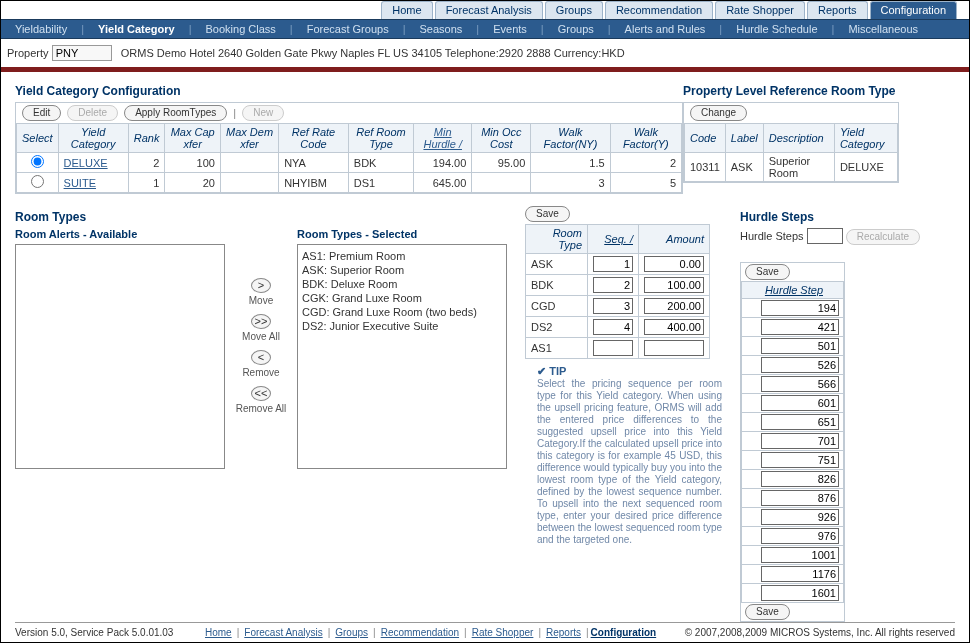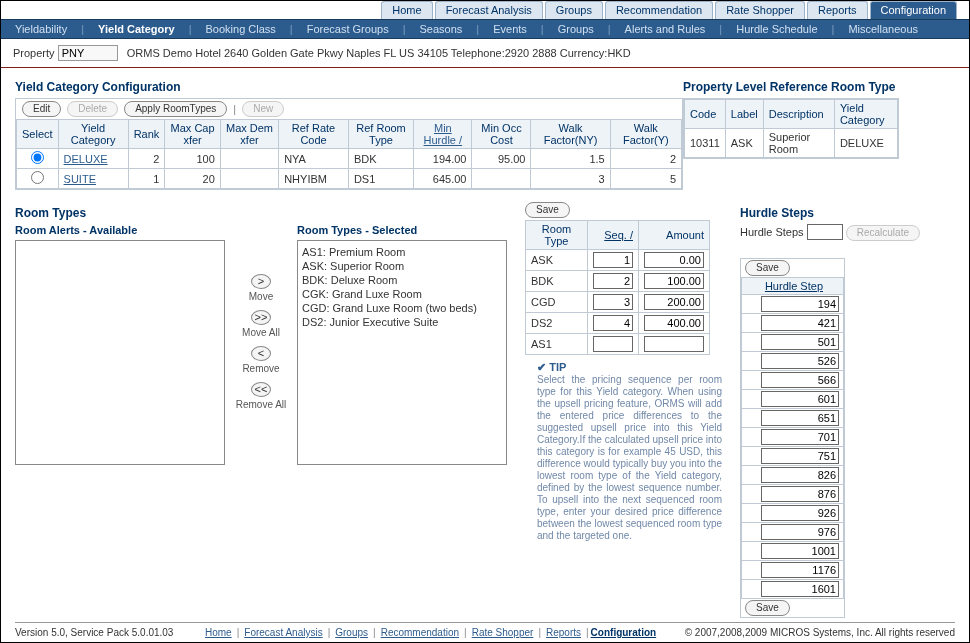--- a/index.html
+++ b/index.html
@@ -10,40 +10,40 @@
 .top-tab { background: #dce6f0; color: #003366; padding: 2px 10px; border: 1px solid #9db3c9; border-bottom: none; border-radius: 3px 3px 0 0; cursor: pointer; }
 .top-tab.active { background: #2c5b8e; color: #fff; }
 
 
 .sub-nav { display: flex; background: #2c5b8e; color: #fff; padding: 3px 10px; gap: 6px; align-items: center; border-top: 1px solid #1a3a5c; border-bottom: 1px solid #1a3a5c; }
 .sub-nav span { color: #d0e0f0; cursor: pointer; padding: 0 4px; }
 .sub-nav span.active { color: #fff; font-weight: bold; }
 .sub-nav .sep { color: #7a9cc0; cursor: default; }
 
 
-.prop-row { padding: 6px 12px; border-bottom: 1px solid #7f1d1d; color: #333; }
+.prop-row { padding: 6px 6px; border-bottom: 5px solid #7f1d1d; color: #333; }
 .prop-row input { width: 60px; border: 1px solid #999; padding: 1px 3px; font-size: 11px; background: #f8f8f8; }
 
 
 .section-title { color: #003366; font-weight: bold; font-size: 12px; padding: 4px 0; }
 
 
 .page-body { padding: 8px 14px; }
 
 
 .btn { display: inline-block; border: 1px solid #888; border-radius: 9px; padding: 0px 10px; background: #f5f5f5; cursor: pointer; font-size: 10px; line-height: 14px; }
 .btn.disabled { color: #aaa; border-color: #ccc; cursor: default; }
 
 
 .toolbar { padding: 2px 6px; display: flex; gap: 6px; align-items: center; }
 .toolbar .sep { color: #888; }
 
 
 table { border-collapse: collapse; }
-th { background: #eef3f8; border: 1px solid #c0cad4; padding: 2px 5px; font-weight: normal; color: #003366; text-align: center; }
+th { background: #eef3f8; border: 1px solid #c0cad4; padding: 2px 5px; font-weight: normal; color: #003366; text-align: center; font-style: italic; }
 th a { color: #003366; text-decoration: underline; cursor: pointer; }
 td { border: 1px solid #c0cad4; padding: 2px 5px; }
 .yc-table td { text-align: right; }
 .yc-table td.left { text-align: left; }
 .yc-table td.center { text-align: center; }
 .yc-table a { color: #2c5b8e; text-decoration: underline; }
 
 
 .ref-table th { text-align: left; }
 .ref-table td { text-align: left; }
@@ -174,20 +174,23 @@
                 <td>3</td>
                 <td>5</td>
               </tr>
             </tbody>
       </table>
     </div>
   </div>
   <div style="flex:0 0 216px;">
     <div class="section-title">Property Level Reference Room Type</div>
     <div style="border:1px solid #c0cad4;">
+      <div class="toolbar">
+            <span class="btn">Change</span>
+          </div>
       <table class="ref-table" style="width:100%;">
         <thead>
               <tr id="ref-head">
                 <th>Code</th>
                 <th>Label</th>
                 <th>Description</th>
                 <th>Yield Category</th>
               </tr>
             </thead>
         <tbody>
@@ -234,21 +237,21 @@
             </div>
       </div>
     </div>
   </div>
 
   <div style="flex:0 0 190px;">
     <span class="btn">Save</span>
     <table class="upsell-table" style="width:185px; margin-top:2px;">
       <thead>
             <tr id="upsell-head">
-              <th style="text-align: center;">Room Type</th>
+              <th style="text-align: right;">Room Type</th>
               <th><a>Seq. /</a></th>
               <th>Amount</th>
             </tr>
           </thead>
       <tbody id="upsell-body">
             <tr>
               <td>ASK</td>
               <td style="text-align:right;"><input value="1" style="width: 40px;"></td>
               <td style="text-align:right;"><input value="0.00" style=""></td>
             </tr>

